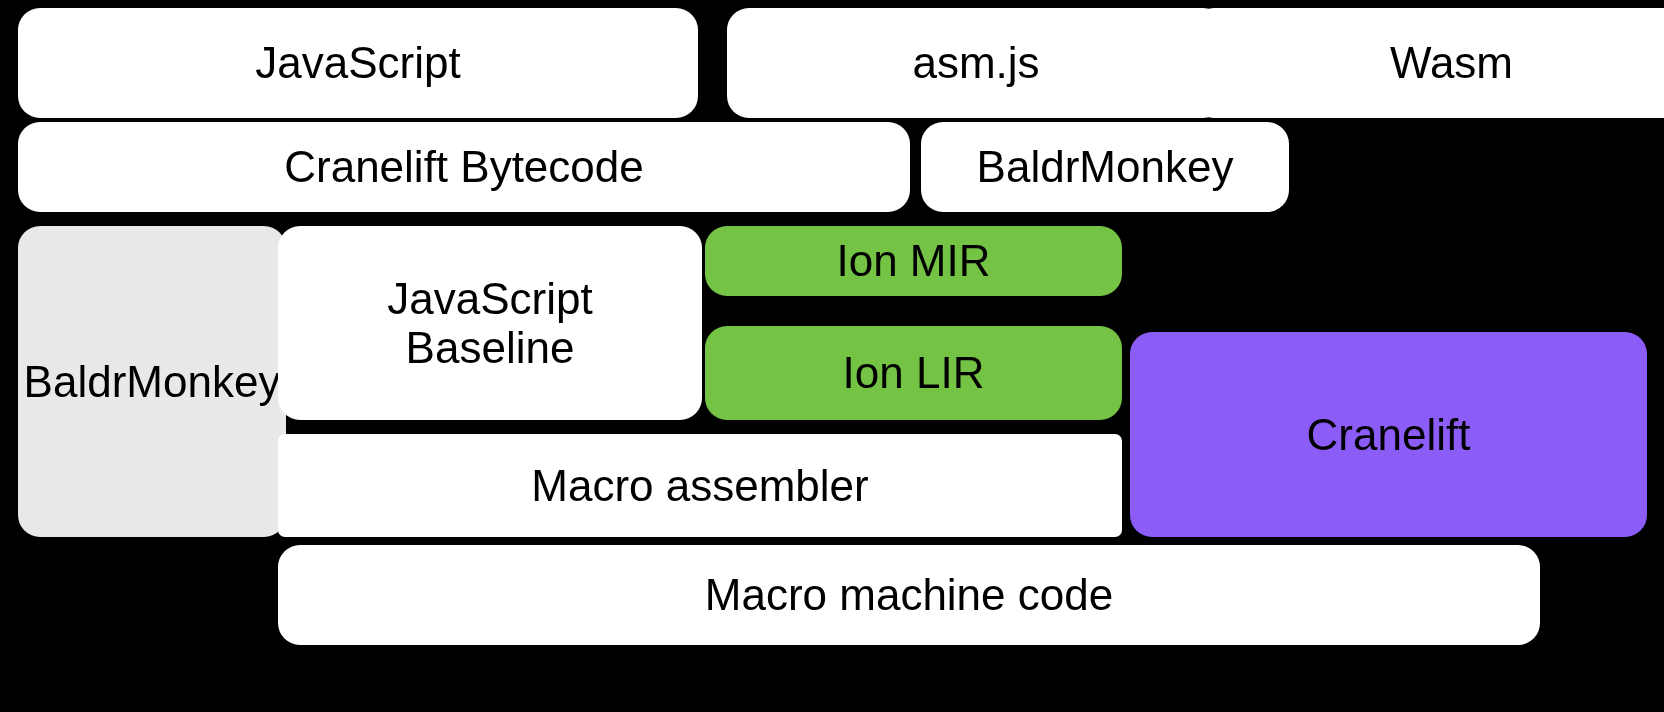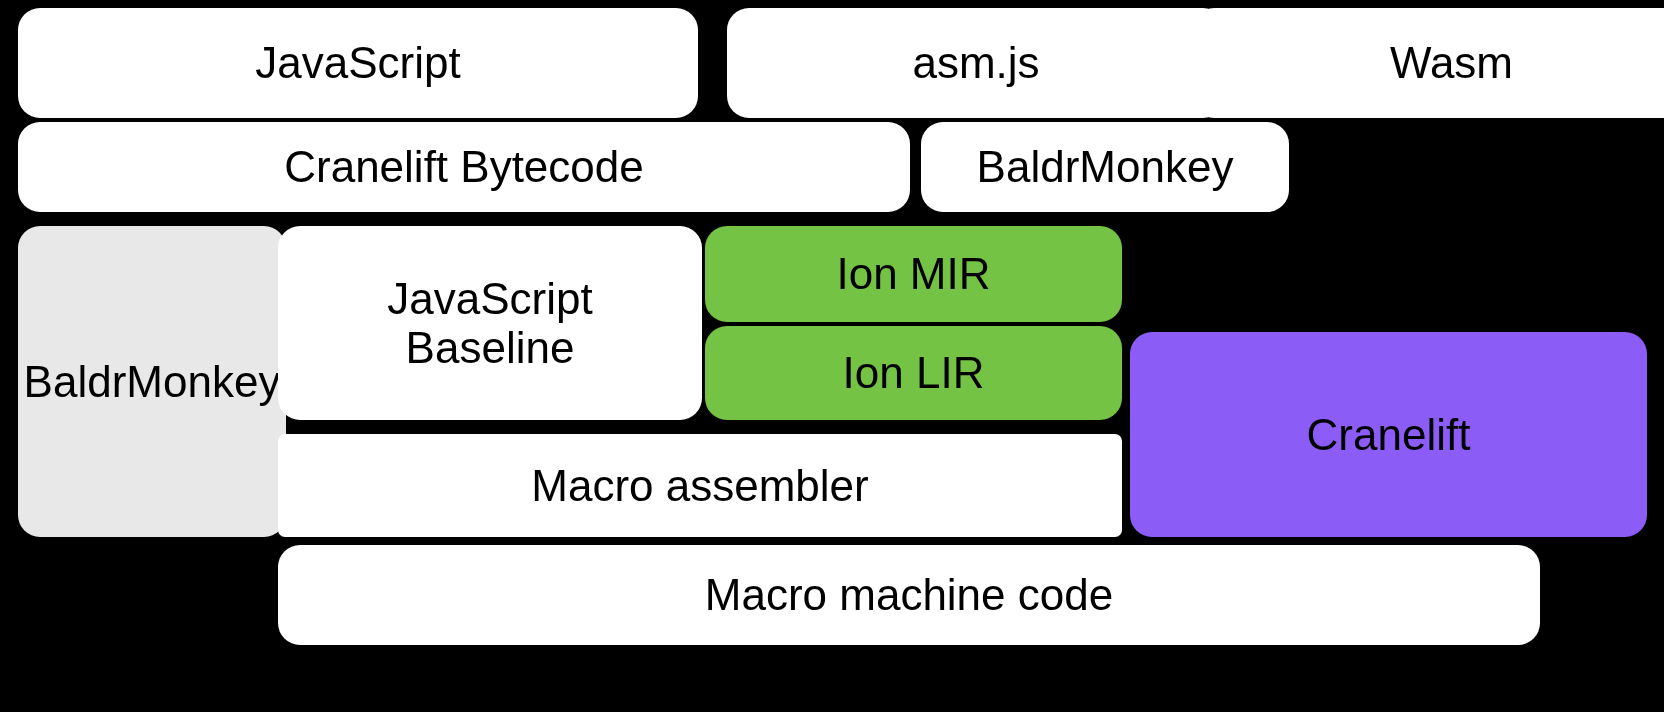--- a/index.html
+++ b/index.html
@@ -43,21 +43,21 @@
   .n-asmjs             { left: 703px;  top: 8px;   width: 498px; height: 110px; margin-left: 24px; }
   .n-wasm              { left: 1192px; top: 8px;   width: 519px; height: 110px; }
 
   
   .n-js-bytecode       { left: 18px;   top: 122px; width: 892px; height: 90px; }
   .n-baldrmonkey       { left: 921px;  top: 122px; width: 368px; height: 90px; }
 
   
   .n-interpreter       { left: 18px;   top: 226px; width: 268px; height: 311px; }
   .n-js-baseline       { left: 278px;  top: 226px; width: 424px; height: 194px; }
-  .n-ion-mir           { left: 705px;  top: 226px; width: 417px; height: 96px; }
+  .n-ion-mir           { left: 705px;  top: 226px; width: 417px; height: 70px; }
   .n-ion-lir           { left: 705px;  top: 326px; width: 417px; height: 94px; text-align: center; }
   .n-cranelift         { left: 1130px; top: 332px; width: 517px; height: 205px; }
 
   
   .n-macro-assembler   { left: 278px;  top: 434px; width: 844px; height: 103px; border-radius: 7px; }
 
   
   .n-native-code       { left: 278px;  top: 545px; width: 1262px; height: 100px; }
 </style>
 </head>

